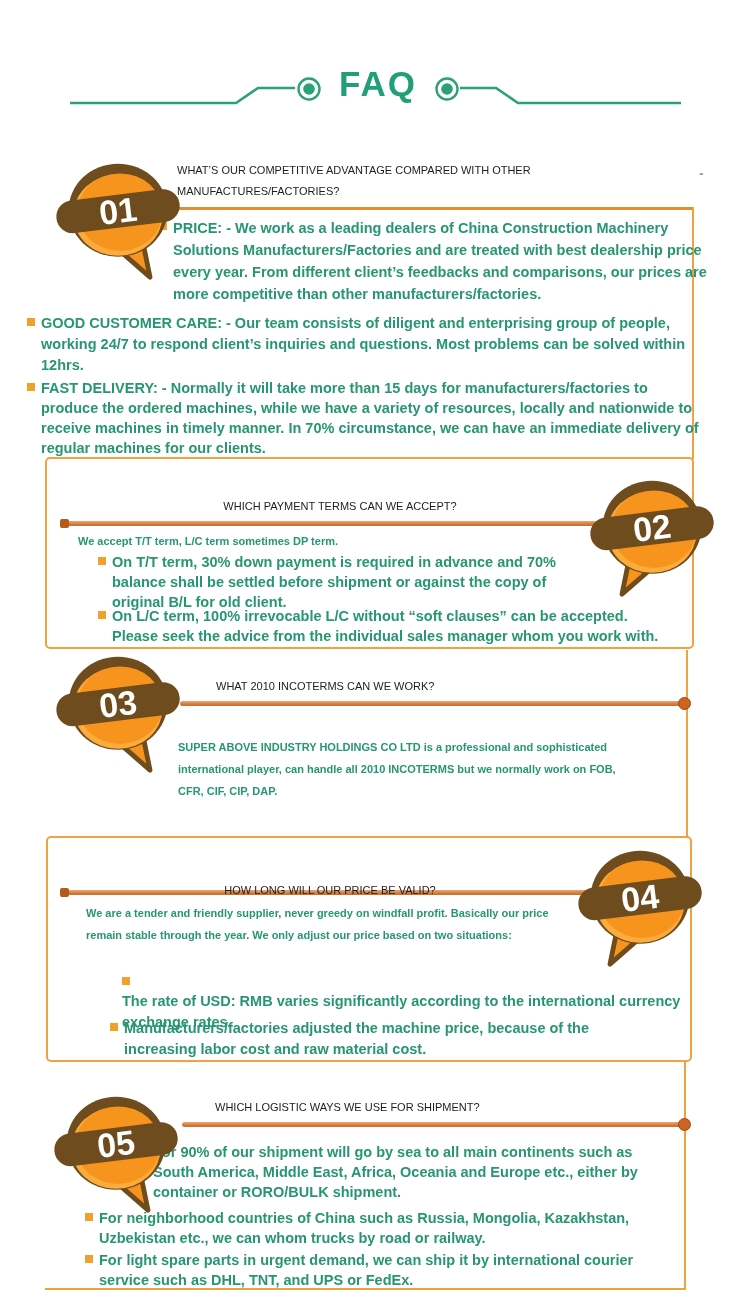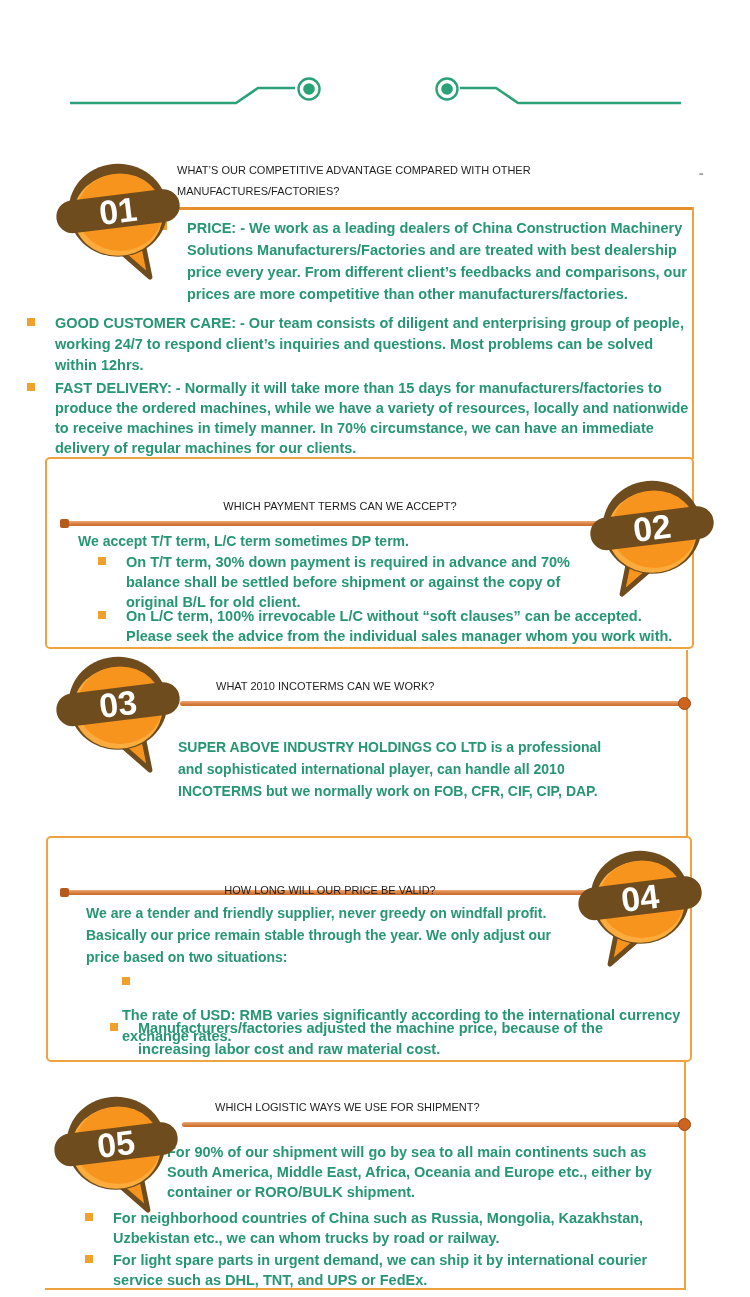--- a/index.html
+++ b/index.html
@@ -6,26 +6,26 @@
   .canvas{position:relative;width:750px;height:1297px;background:#ffffff;overflow:hidden;
           font-family:"Liberation Sans","DejaVu Sans",sans-serif;}
   
   .hdr-svg{position:absolute;left:0;top:60px;}
   .faq-title{position:absolute;left:320px;top:64px;width:116px;text-align:center;
              font-size:35px;font-weight:bold;color:#21A077;letter-spacing:2px;}
   
   .q{position:absolute;font-weight:normal;font-size:11px;line-height:21px;color:#1d1d1d;z-index:2;}
   .qc{text-align:center;}
   
-  .ans{position:absolute;display:flex;gap:20px;z-index:2;}
+  .ans{position:absolute;display:flex;gap:6px;z-index:2;}
   .sq{flex:0 0 8px;width:8px;height:8px;background:#F0A12B;margin-top:5px;}
   .atxt{font-weight:bold;font-size:14.5px;line-height:21px;color:#279672;}
   .lh20 .atxt{line-height:20px;}
   .lh22 .atxt{line-height:22px;}
-  .intro{position:absolute;font-weight:bold;font-size:14px;line-height:22px;color:#279672;z-index:2;}
+  .intro{position:absolute;font-weight:bold;font-size:11px;line-height:22px;color:#279672;z-index:2;}
   
   .uline-thin{position:absolute;height:3px;background:#E78E2C;z-index:1;}
   .vrail{position:absolute;width:2px;background:#EFA240;z-index:1;}
   .hline{position:absolute;height:2px;background:#EFA240;z-index:1;}
   .box{position:absolute;border:2px solid #EFA240;border-radius:5px;z-index:0;}
   .tline{position:absolute;height:5px;border-radius:3px;z-index:1;
          background:linear-gradient(180deg,#ECA876 0%,#D67B3C 60%,#C66D31 100%);}
   .tline.cap::before{content:"";position:absolute;left:-2px;top:-2px;width:9px;height:9px;
                      background:#B5591D;border-radius:2px;}
   .tline.dot::after{content:"";position:absolute;right:-5px;top:-4px;width:11px;height:11px;
@@ -47,20 +47,21 @@
     <g>
       <circle cx="309" cy="29" r="10.5" fill="#ffffff" stroke="#2AA176" stroke-width="2.4"></circle>
       <circle cx="309" cy="29" r="5.8" fill="#2AA176"></circle>
     </g>
     <g>
       <circle cx="447" cy="29" r="10.5" fill="#ffffff" stroke="#2AA176" stroke-width="2.4"></circle>
       <circle cx="447" cy="29" r="5.8" fill="#2AA176"></circle>
     </g>
     <polyline points="460,28 496,28 518,43 681,43" stroke="#2AA176" stroke-width="2.6" fill="none"></polyline>
   </svg>
+  <div class="faq-title">FAQ</div>
 
   <div class="stray" style="left:699px;top:165px;">-</div>
 
   <div>
     <div class="bubble" style="left:56px;top:153px;">
       <svg width="126" height="130" viewBox="0 0 130 130">
         <path d="M58 92 L97 126 L88 82 Z" fill="#F7941E" stroke="#6F4C1D" stroke-width="5" stroke-linejoin="round"></path>
         <ellipse cx="64" cy="57" rx="51" ry="48" fill="#6F4C1D"></ellipse>
         <ellipse cx="64" cy="62" rx="46" ry="42" fill="#FBAC3C"></ellipse>
         <ellipse cx="66" cy="59" rx="44" ry="40" fill="#F7941E"></ellipse>

